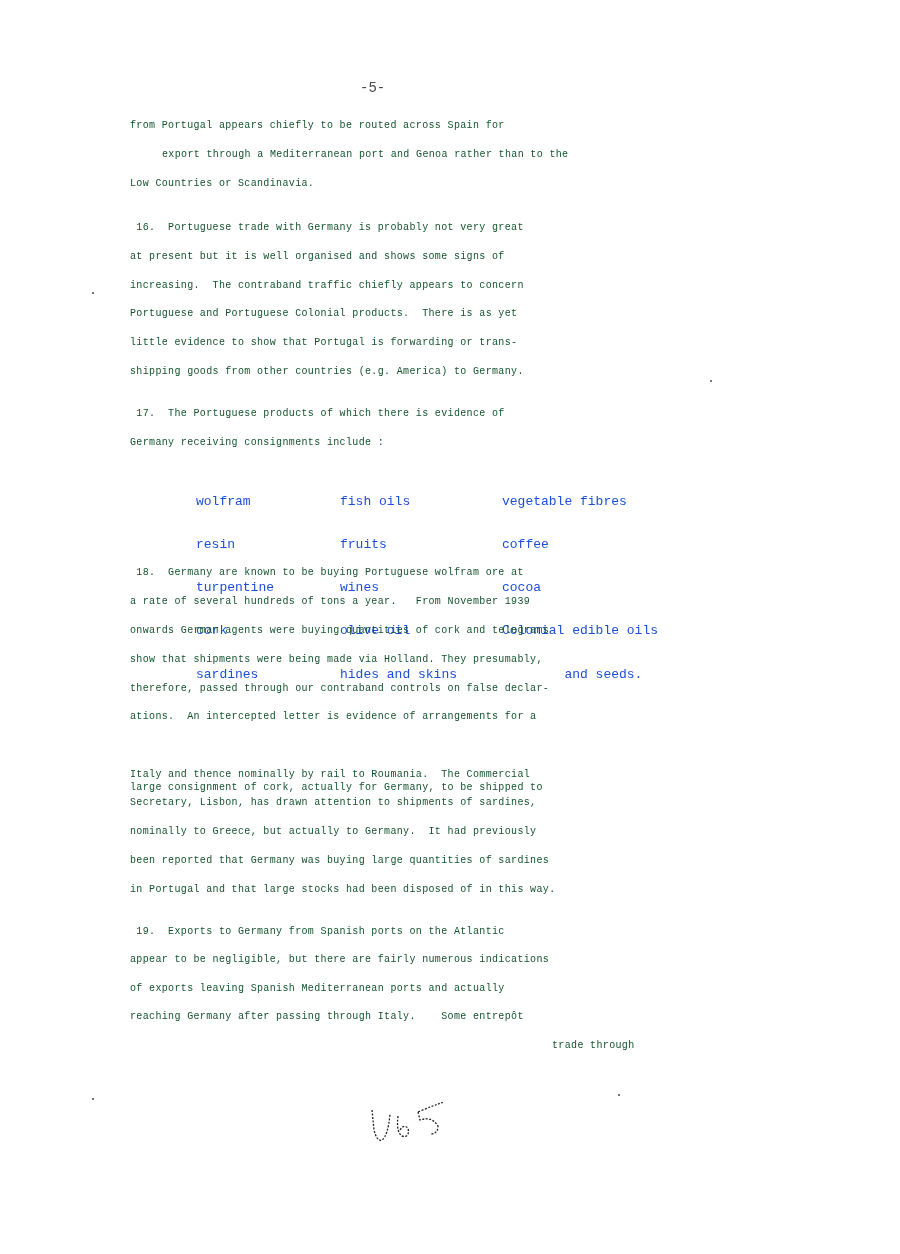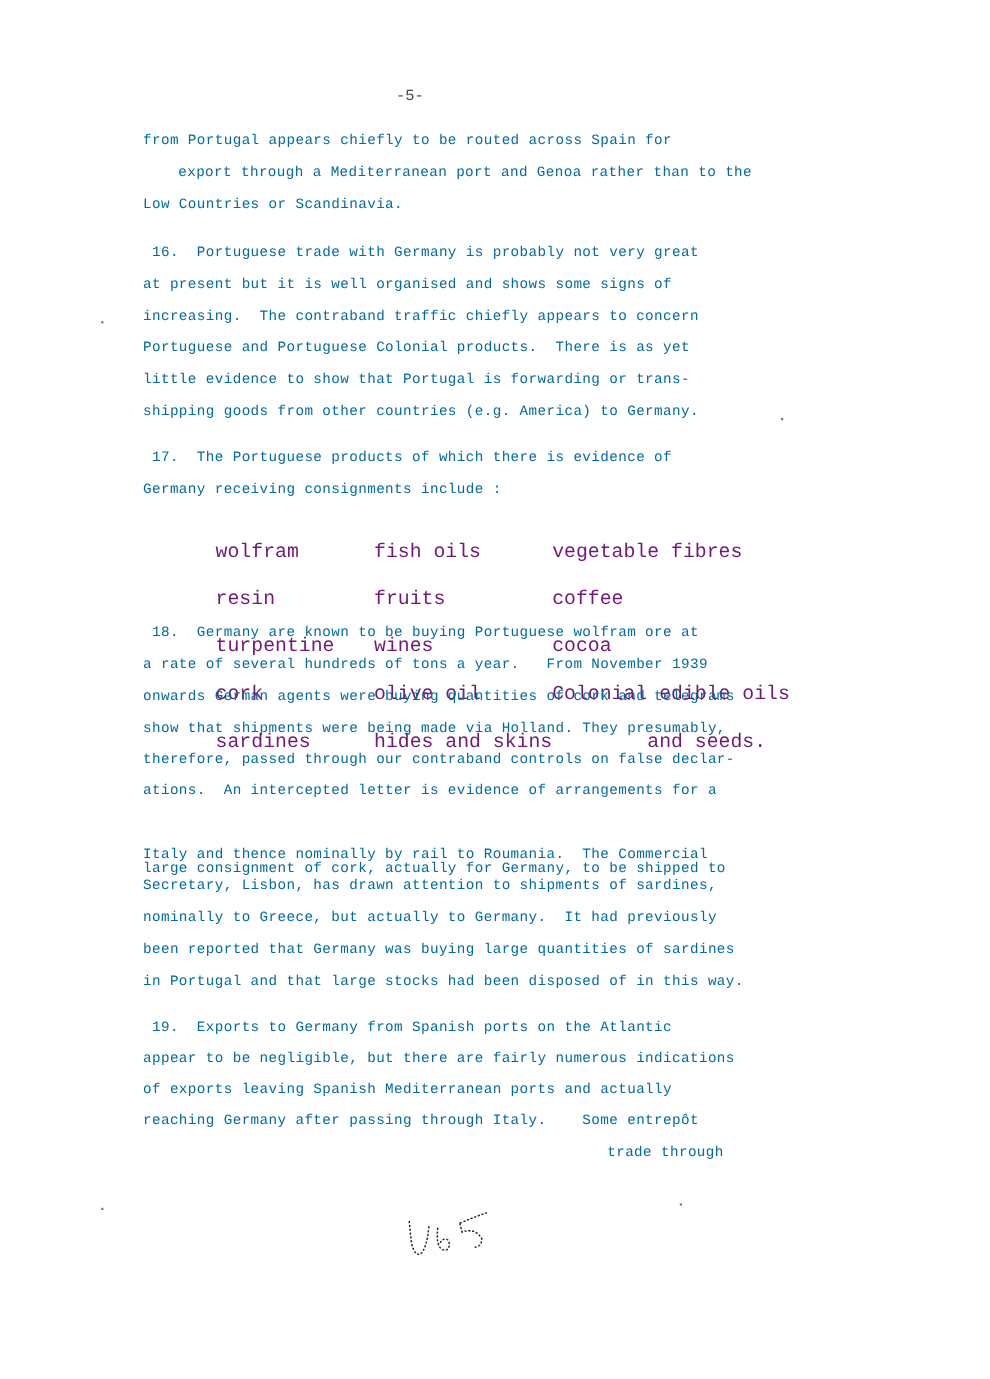--- a/index.html
+++ b/index.html
@@ -1,22 +1,22 @@
 <!DOCTYPE html>
 <html><head>
 <meta charset="utf-8">
 <style>
   html, body { margin: 0; padding: 0; background: #ffffff; }
   body { width: 900px; height: 1254px; position: relative; overflow: hidden;
          font-family: "Liberation Mono", "DejaVu Sans Mono", monospace; color: #3a3a3a; }
   .page { position: absolute; left: 0; top: 0; width: 900px; height: 1254px; background: #fff; }
-  .line { position: absolute; white-space: pre; font-size: 13px; letter-spacing: 0.35px;
-          color: #0369a1; filter: blur(0.25px); }
+  .line { position: absolute; white-space: pre; font-size: 10px; letter-spacing: 0.35px;
+          color: #14532d; filter: blur(0.25px); }
   .pgnum { position: absolute; left: 360px; top: 80px; font-size: 14px; color: #4a4a4a; }
-  .col { position: absolute; white-space: pre; font-size: 18px; line-height: 14.4px; color: #701a75; filter: blur(0.25px); }
+  .col { position: absolute; white-space: pre; font-size: 13px; line-height: 14.4px; color: #1d4ed8; filter: blur(0.25px); }
   .speck { position: absolute; width: 2px; height: 2px; background: #777; }
   .sig { position: absolute; left: 368px; top: 1100px; }
 </style>
 </head>
 <body>
 
 <div class="page">
 
   <div class="pgnum">-5-</div>
 

